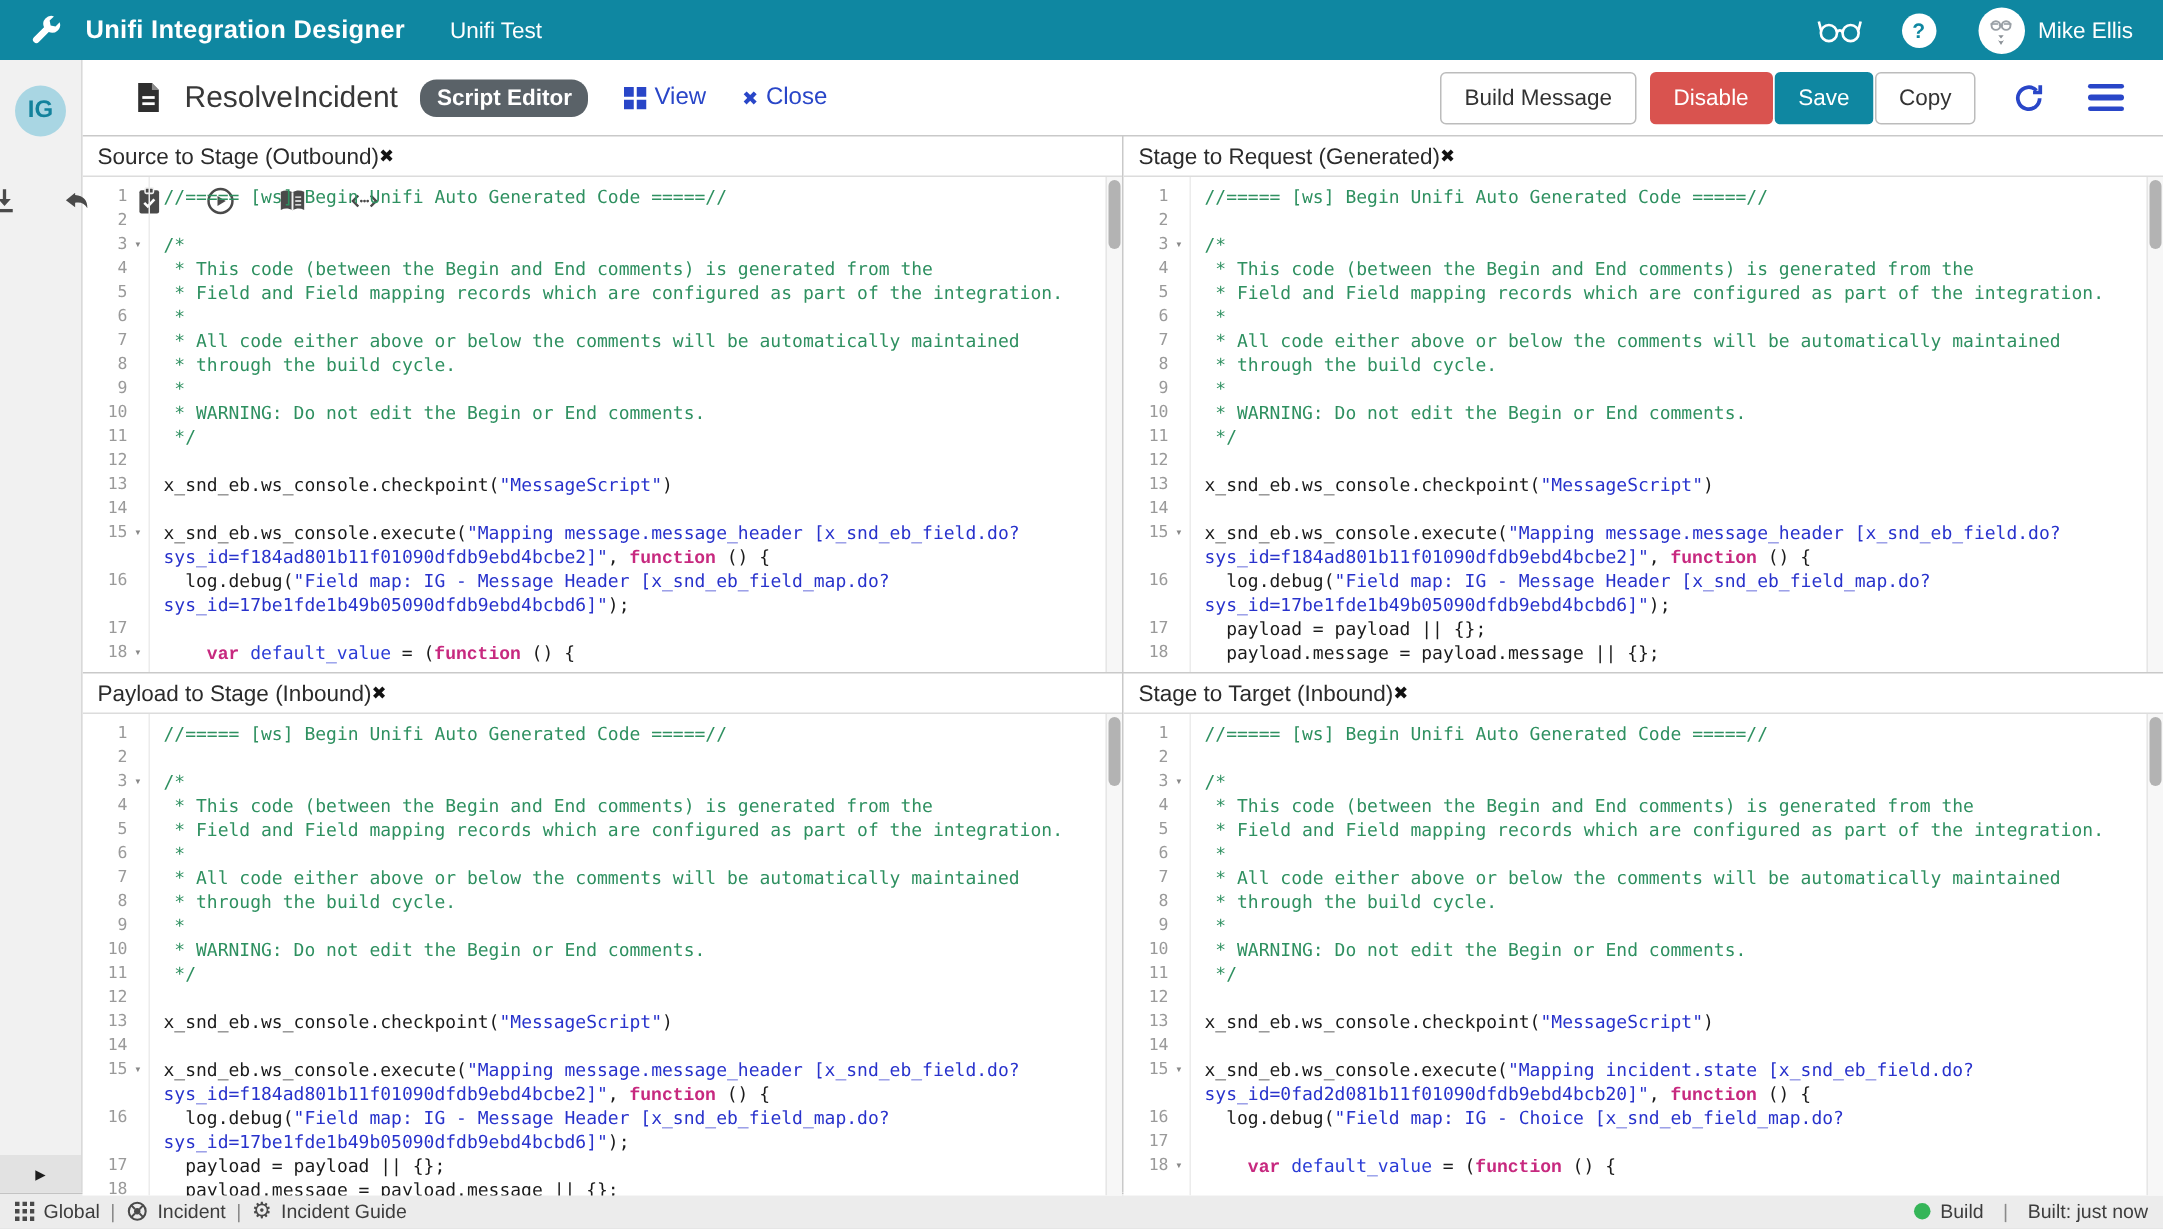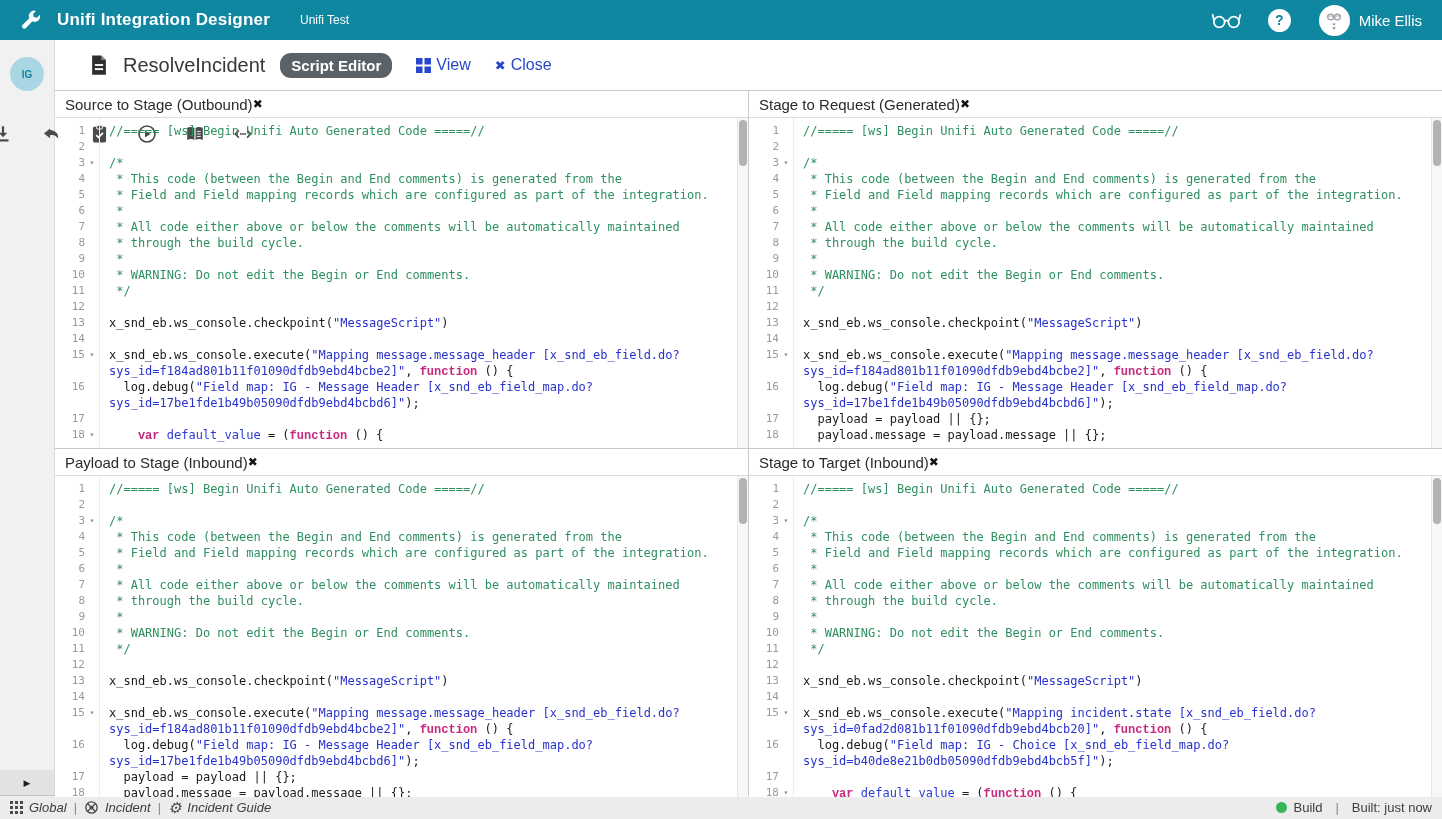--- a/index.html
+++ b/index.html
@@ -3,34 +3,34 @@
 <meta charset="utf-8">
 <style>
   * { box-sizing: border-box; margin: 0; padding: 0; }
   html, body { width: 1442px; height: 819px; overflow: hidden; }
   body { font-family: "Liberation Sans", sans-serif; background: #fff; }
 
   
   .topbar { height: 40px; background: var(--teal); color: #fff; display: flex; align-items: center; justify-content: space-between; }
   .wrench { margin: 0 15px 0 19px; display: flex; }
   .app-title { font-size: 17px; font-weight: bold; letter-spacing: .2px; }
-  .env { margin-left: 30px; font-size: 12px; }
+  .env { margin-left: 30px; font-size: 15px; }
   .topbar-right { margin-left: auto; display: flex; align-items: center; margin-right: 20px; }
   .glasses { display: flex; margin-right: 26px; }
   .help-circle { width: 23px; height: 23px; border-radius: 50%; background: #fff; color: var(--teal);
                  font-size: 14px; font-weight: bold; display: flex; align-items: center; justify-content: center; margin-right: 28px; }
   .avatar { width: 31px; height: 31px; border-radius: 50%; background: #fff; display: flex; align-items: center; justify-content: center; margin-right: 9px; }
   .user-name { font-size: 15px; }
 
   
   .shell { display: flex; height: 755px; }
   .sidebar { width: 55px; background: #f1f1f1; border-right: 1px solid #d9d9d9; position: relative;
              display: flex; flex-direction: column; align-items: center; padding-top: 17px; flex: none; }
   .ig-avatar { width: 34px; height: 34px; border-radius: 50%; background: #a9d6e3; color: #13829c;
-               font-weight: bold; font-size: 10px; display: flex; align-items: center; justify-content: center; text-align: right; }
+               font-weight: bold; font-size: 16px; display: flex; align-items: center; justify-content: center; text-align: right; }
   .side-icons { margin-top: 32px; display: flex; flex-direction: row; gap: 26px; align-items: center; }
   .side-icon { width: 22px; height: 22px; display: flex; align-items: center; justify-content: center; cursor: pointer; }
   .icon-tt { font-weight: bold; color: #4e4e4e; font-size: 18px; line-height: 18px; }
   .icon-tt span { font-size: 13px; }
   .sidebar-collapse { position: absolute; bottom: 0; left: 0; right: 0; height: 25px; background: #e2e2e2;
                       display: flex; align-items: center; justify-content: center; font-size: 9px; color: #1d1d1d; cursor: pointer; }
 
   
   .main { flex: 1; display: flex; flex-direction: column; background: #fff; min-width: 0; }
   .doc-header { height: 50px; display: flex; align-items: center; padding: 0 16px 0 33px; flex: none; }
@@ -71,21 +71,21 @@
   .tok-c { color: var(--green); }
   .tok-s { color: var(--str); }
   .tok-k { color: var(--kw); font-weight: bold; font-family: Liberation Mono, monospace; }
   .tok-d { color: var(--def); }
   .vscroll { position: absolute; top: 0; right: 0; bottom: 0; width: 11px; background: #f7f7f7; border-left: 1px solid #e6e6e6; }
   .vthumb { position: absolute; top: 2px; left: 1px; width: 8px; height: 46px; background: #b3b3b3; border-radius: 4px; }
 
   
   .statusbar { height: 24px; background: #ececec; border-top: 1px solid #c3c3c3; display: flex; align-items: center;
                font-size: 13px; color: #3d3d3d; padding: 0 10px; }
-  .sb-left { display: flex; align-items: center; font-style: italic; }
+  .sb-left { display: flex; align-items: center; }
   .sb-item { display: flex; align-items: center; gap: 6px; cursor: pointer; }
   .sb-sep { color: #8a8a8a; padding: 0 7px; }
   .sb-right { margin-left: auto; display: flex; align-items: center; gap: 6px; }
   .status-dot { width: 11px; height: 11px; border-radius: 50%; background: var(--greenDot); }
   .gear-glyph { font-size: 15px; line-height: 13px; color: #4a4a4a; }
 </style>
 </head>
 <body>
 
 <header class="topbar">
@@ -216,20 +216,37 @@
               <rect y="8.5" width="6.5" height="6.5"></rect>
               <rect x="8.5" y="8.5" width="6.5" height="6.5"></rect>
             </svg>
           </span>
         <span>View</span>
       </span>
       <span class="hlink">
         <span class="xglyph">✖</span>
         <span>Close</span>
       </span>
+      <div class="header-actions">
+        <button class="btn btn-default btn-build">Build Message</button>
+        <button class="btn btn-danger">Disable</button>
+        <button class="btn btn-save">Save</button>
+        <button class="btn btn-default">Copy</button>
+        <button class="icon-btn refresh-btn">
+            <svg viewBox="0 0 24 24" width="23" height="23" fill="none" stroke="currentColor" stroke-width="2.6">
+              <path d="M19.6 12a7.6 7.6 0 1 1-2.2-5.4"></path>
+              <path d="M20 3v5h-5"></path>
+            </svg>
+          </button>
+        <button class="icon-btn menu-btn">
+            <i></i>
+            <i></i>
+            <i></i>
+          </button>
+      </div>
     </div>
 
     <div class="panels" id="panels-grid">
   <section class="panel">
     <div class="panel-header">
       <span class="panel-title">Source to Stage (Outbound)</span>
       <span class="panel-close">✖</span>
     </div>
     <div class="code-body">
       <div class="vscroll">
@@ -341,21 +358,20 @@
             <div class="code-row"><span class="gutter"><span class="lnum">8</span><span class="fold"></span></span><span class="code-text"><span class="tok-c"> * through the build cycle.</span></span></div>
             <div class="code-row"><span class="gutter"><span class="lnum">9</span><span class="fold"></span></span><span class="code-text"><span class="tok-c"> *</span></span></div>
             <div class="code-row"><span class="gutter"><span class="lnum">10</span><span class="fold"></span></span><span class="code-text"><span class="tok-c"> * WARNING: Do not edit the Begin or End comments.</span></span></div>
             <div class="code-row"><span class="gutter"><span class="lnum">11</span><span class="fold"></span></span><span class="code-text"><span class="tok-c"> */</span></span></div>
             <div class="code-row"><span class="gutter"><span class="lnum">12</span><span class="fold"></span></span><span class="code-text">&nbsp;</span></div>
             <div class="code-row"><span class="gutter"><span class="lnum">13</span><span class="fold"></span></span><span class="code-text"><span class="tok-p">x_snd_eb.ws_console.checkpoint(</span><span class="tok-s">"MessageScript"</span><span class="tok-p">)</span></span></div>
             <div class="code-row"><span class="gutter"><span class="lnum">14</span><span class="fold"></span></span><span class="code-text">&nbsp;</span></div>
             <div class="code-row"><span class="gutter"><span class="lnum">15</span><span class="fold">▾</span></span><span class="code-text"><span class="tok-p">x_snd_eb.ws_console.execute(</span><span class="tok-s">"Mapping incident.state [x_snd_eb_field.do?</span></span></div>
             <div class="code-row"><span class="gutter"><span class="lnum"></span><span class="fold"></span></span><span class="code-text"><span class="tok-s">sys_id=0fad2d081b11f01090dfdb9ebd4bcb20]"</span><span class="tok-p">, </span><span class="tok-k">function</span><span class="tok-p"> () {</span></span></div>
             <div class="code-row"><span class="gutter"><span class="lnum">16</span><span class="fold"></span></span><span class="code-text"><span class="tok-p">  log.debug(</span><span class="tok-s">"Field map: IG - Choice [x_snd_eb_field_map.do?</span></span></div>
-            <div class="code-row"><span class="gutter"><span class="lnum"></span><span class="fold"></span></span><span class="code-text"><span class="tok-s">sys_id=b40de8e21b0db05090dfdb9ebd4bcb5f]"</span><span class="tok-p">);</span></span></div>
             <div class="code-row"><span class="gutter"><span class="lnum">17</span><span class="fold"></span></span><span class="code-text">&nbsp;</span></div>
             <div class="code-row"><span class="gutter"><span class="lnum">18</span><span class="fold">▾</span></span><span class="code-text"><span class="tok-p">    </span><span class="tok-k">var</span><span class="tok-p"> </span><span class="tok-d">default_value</span><span class="tok-p"> = (</span><span class="tok-k">function</span><span class="tok-p"> () {</span></span></div>
           </div>
   </section>
 </div>
   </div>
 </div>
 
 <footer class="statusbar">
   <div class="sb-left" id="sb-left">

